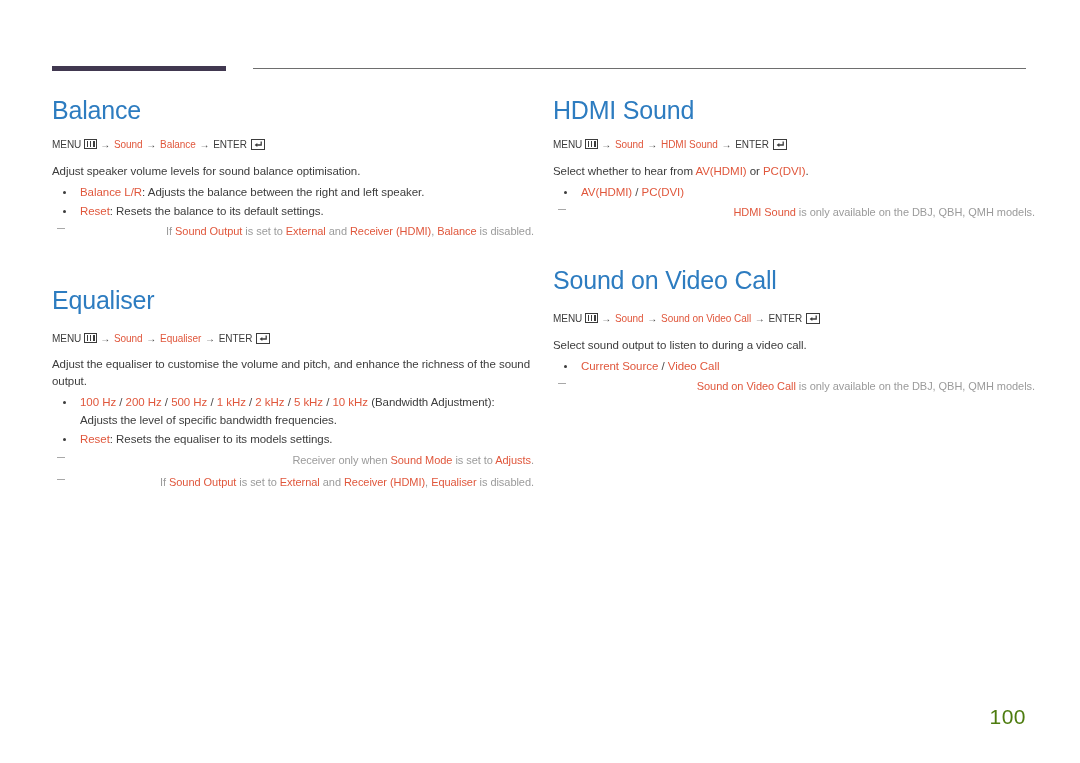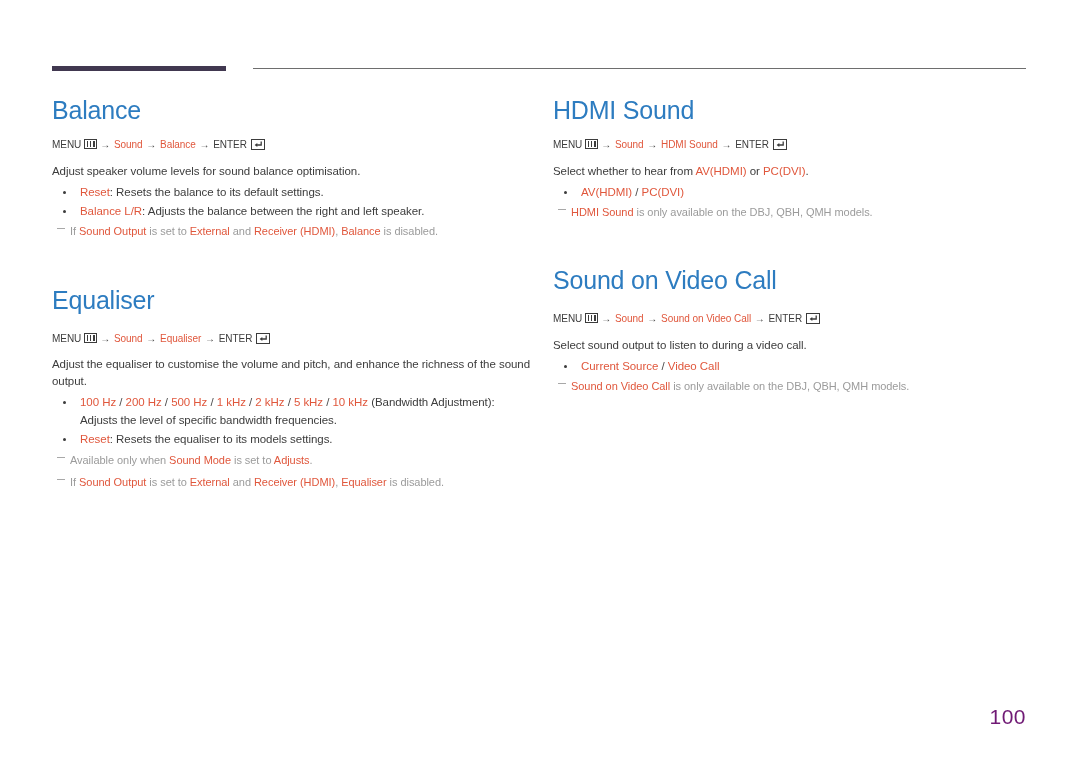--- a/index.html
+++ b/index.html
@@ -111,20 +111,21 @@
 
   .notes { margin-top: 3px; }
   .note {
     position: relative;
     padding-left: 18px;
     font-size: 11px;
     line-height: 1.5;
     color: #9b9b9b;
     margin-bottom: 6px;
     letter-spacing: -0.05px;
+    text-align: right;
   }
   .note::before {
     content: "";
     position: absolute;
     left: 5px;
     top: 5px;
     width: 8px;
     height: 1px;
     background: #a8a8a8;
   }
@@ -164,21 +165,21 @@
     margin-left: 4px;
   }
   .icon-enter svg { display: block; }
 
   
   .page-number {
     position: absolute;
     right: 54px;
     top: 705px;
     font-size: 21px;
-    color: #701a75;
+    color: #4d7c0f;
     letter-spacing: 0.5px;
   }
 </style>
 </head>
 <body>
 
 <div class="header-rules">
   <div class="rule-thick"></div>
   <div class="rule-thin"></div>
 </div>
@@ -192,22 +193,22 @@
       <span>MENU</span><span class="icon-menu"><span class="frame"></span><span class="bar b1"></span><span class="bar b2"></span><span class="bar b3"></span></span><span class="arrow">→</span> <span class="hl">Sound</span> <span class="arrow">→</span> <span class="hl">Balance</span> <span class="arrow">→</span> <span>ENTER</span><span class="icon-enter"><svg width="14" height="11" viewBox="0 0 14 11">
             <rect x="0.5" y="0.5" width="13" height="10" fill="none" stroke="#3c3c3c" stroke-width="1"></rect>
             <path d="M10.2 2.4 L10.2 6.0 L5.0 6.0" fill="none" stroke="#3c3c3c" stroke-width="1.3"></path>
             <path d="M6.3 3.9 L3.6 6.0 L6.3 8.1 Z" fill="#3c3c3c"></path>
           </svg></span>
     </div>
 
     <p class="lead">Adjust speaker volume levels for sound balance optimisation.</p>
 
     <ul class="bullets">
+      <li><span class="hl">Balance L/R</span><span>: Adjusts the balance between the right and left speaker.</span></li>
       <li><span class="hl">Reset</span><span>: Resets the balance to its default settings.</span></li>
-      <li><span class="hl">Balance L/R</span><span>: Adjusts the balance between the right and left speaker.</span></li>
     </ul>
 
     <div class="notes">
       <div class="note"><span>If </span><span class="hl">Sound Output</span><span> is set to </span><span class="hl">External</span><span> and </span><span class="hl">Receiver (HDMI)</span><span>, </span><span class="hl">Balance</span><span> is disabled.</span></div>
     </div>
   </div>
 
   <div class="section" style="margin-top:46px;">
     <h2 class="section-title">Equaliser</h2>
 
@@ -220,21 +221,21 @@
     </div>
 
     <p class="lead">Adjust the equaliser to customise the volume and pitch, and enhance the richness of the sound output.</p>
 
     <ul class="bullets">
       <li><span><span class="hl">100 Hz</span><span class="sep"> / </span><span class="hl">200 Hz</span><span class="sep"> / </span><span class="hl">500 Hz</span><span class="sep"> / </span><span class="hl">1 kHz</span><span class="sep"> / </span><span class="hl">2 kHz</span><span class="sep"> / </span><span class="hl">5 kHz</span><span class="sep"> / </span><span class="hl">10 kHz</span></span><span> (Bandwidth Adjustment): Adjusts the level of specific bandwidth frequencies.</span></li>
       <li><span class="hl">Reset</span><span>: Resets the equaliser to its models settings.</span></li>
     </ul>
 
     <div class="notes">
-      <div class="note"><span>Available only when </span><span class="hl">Sound Mode</span><span> is set to </span><span class="hl">Adjusts</span><span>.</span></div>
+      <div class="note"><span>Receiver only when </span><span class="hl">Sound Mode</span><span> is set to </span><span class="hl">Adjusts</span><span>.</span></div>
       <div class="note"><span>If </span><span class="hl">Sound Output</span><span> is set to </span><span class="hl">External</span><span> and </span><span class="hl">Receiver (HDMI)</span><span>, </span><span class="hl">Equaliser</span><span> is disabled.</span></div>
     </div>
   </div>
 
 </div>
 
 <div class="col col-right">
 
   <div class="section">
     <h2 class="section-title">HDMI Sound</h2>

